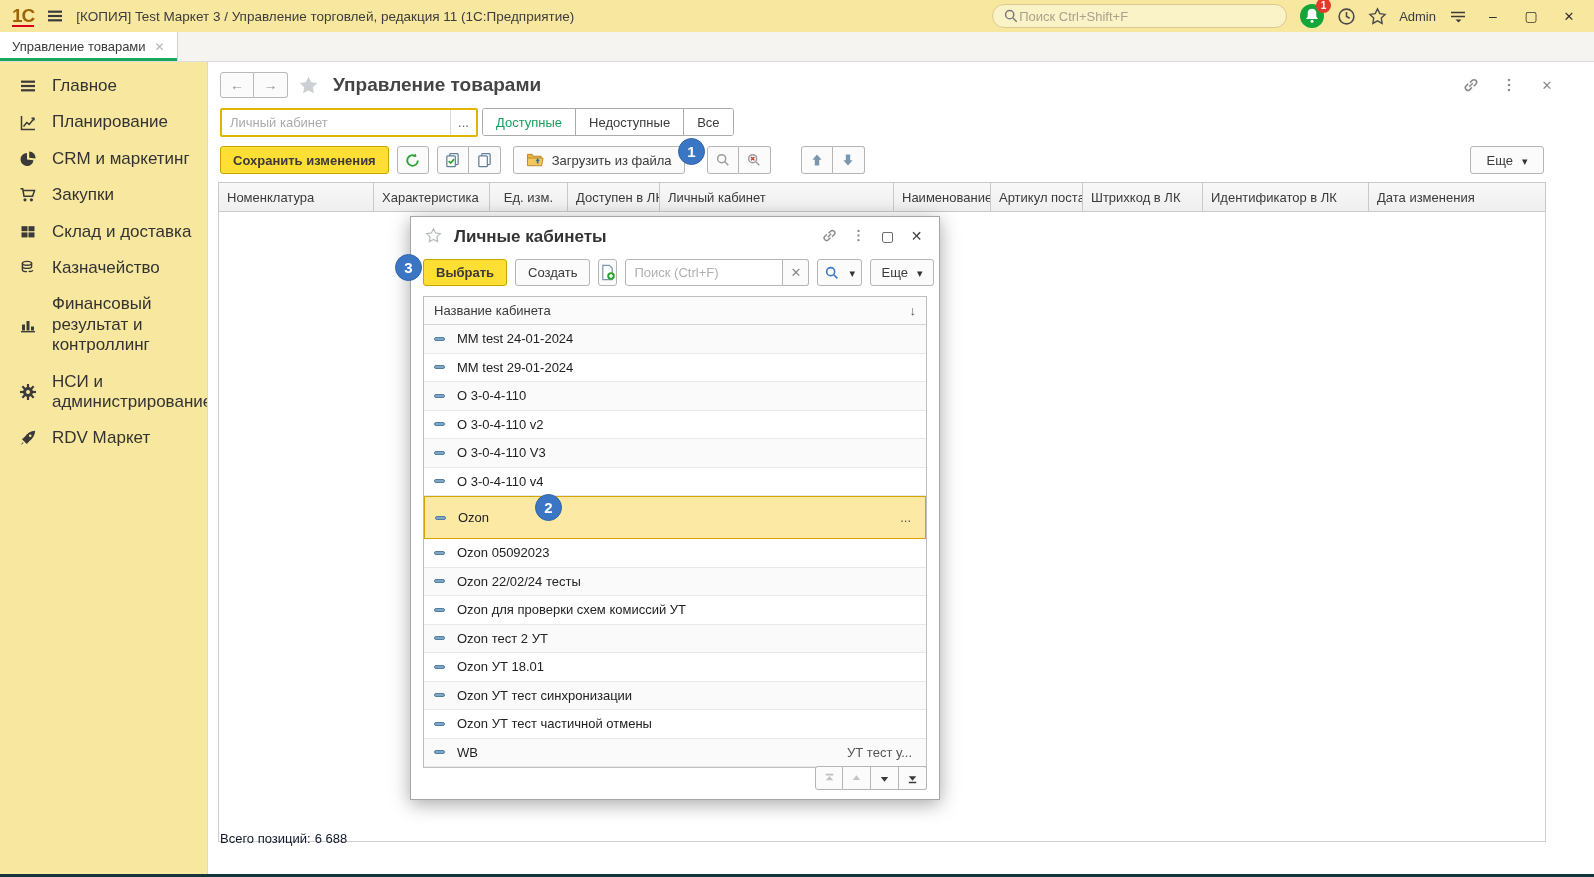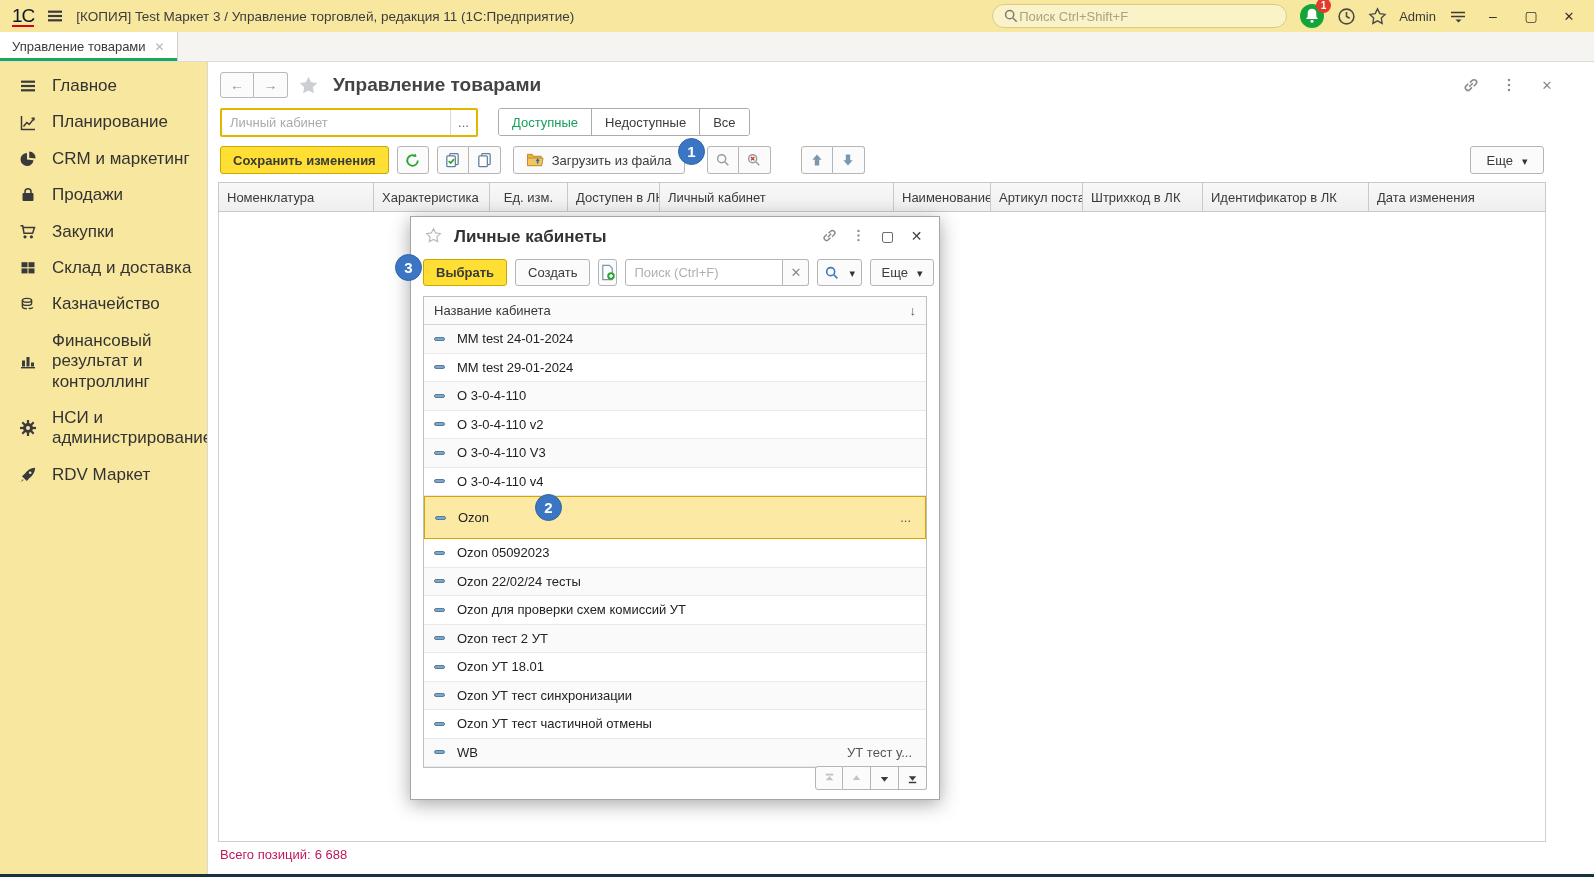--- a/index.html
+++ b/index.html
@@ -3,21 +3,21 @@
 <meta charset="utf-8">
 <style>
   *{box-sizing:border-box;margin:0;padding:0}
   html,body{width:1594px;height:877px}
   .app{position:relative;width:1594px;height:877px;overflow:hidden;background:#fff;
        font-family:"Liberation Sans","DejaVu Sans",sans-serif;font-size:13px;color:#3a3a3a}
 
   
   .topbar{position:absolute;top:0;left:0;right:0;height:32px;background:#F8E79F;
           display:flex;align-items:center;padding:0 12px;gap:12px}
-  .logo{color:#0f172a;font-weight:normal;font-size:19px;letter-spacing:-1px;border-bottom:2px solid #D8001C;line-height:1}
+  .logo{color:#a16207;font-weight:bold;font-size:19px;letter-spacing:-1px;border-bottom:2px solid #D8001C;line-height:1}
   .icing{display:inline-flex;align-items:center;justify-content:center;cursor:default}
   .win-title{font-size:13.5px;color:#3c3c3c;white-space:nowrap}
   .tb-search{margin-left:auto;display:flex;align-items:center;gap:0;width:295px;height:24px;
              background:#FBF3C8;border:1px solid #D9CA8C;border-radius:12px;padding:0 10px}
   .tb-search input{flex:1;border:none;outline:none;background:transparent;font:inherit;color:#555}
   .tb-search input::placeholder{color:#A9A18A}
   .bell{position:relative;width:26px;height:26px}
   .nbadge{position:absolute;top:-5px;right:-6px;min-width:15px;height:15px;border-radius:8px;background:#E23B2E;
           color:#fff;font-size:10px;font-weight:bold;display:flex;align-items:center;justify-content:center;padding:0 3px}
   .user{font-size:13px;color:#3c3c3c}
@@ -47,21 +47,21 @@
   .i-back::before{content:'←'} .i-fwd::before{content:'→'}
   .ptitle{font-size:19px;font-weight:bold;color:#444;margin-left:4px}
   .panel-icons{position:absolute;top:14px;right:38px;display:flex;gap:20px;align-items:center}
   .panel-icons .icing{width:18px;height:18px}
 
   .filterrow{display:flex;align-items:center;margin:8px 0 0 12px;height:30px}
   .f-input{display:flex;align-items:center;width:258px;height:29px;background:#fff;border:2px solid #E2B500;border-radius:2px}
   .f-input input{flex:1;border:none;outline:none;font:inherit;padding:0 8px;color:#555;min-width:0}
   .f-input input::placeholder{color:#ABABAB}
   .f-choose{width:26px;align-self:stretch;border-left:1px solid #D9D9D9;display:flex;align-items:center;justify-content:center;color:#666;cursor:pointer}
-  .segmented{display:flex;margin-left:20px;height:28px;border-radius:3px;overflow:hidden;border:1px solid #ABABAB}
+  .segmented{display:flex;margin-left:4px;height:28px;border-radius:3px;overflow:hidden;border:1px solid #ABABAB}
   .segmented .seg{padding:0 13px;display:flex;align-items:center;background:#fff;border-right:1px solid #ABABAB;cursor:pointer;color:#3a3a3a}
   .segmented .seg:last-child{border-right:none}
   .segmented .seg.on{color:#18A05C}
 
   .actionrow{display:flex;align-items:center;margin:9px 12px 0 12px;height:28px;gap:8px}
   .btn{height:28px;background:#FBFBFB;border:1px solid #B5B5B5;border-radius:3px;display:inline-flex;
        align-items:center;justify-content:center;padding:0 12px;font:inherit;color:#3a3a3a;cursor:pointer;gap:7px}
   .btn-yellow{background:#FFDF33;border-color:#C9A602;font-weight:bold;color:#3a3a3a}
   .ibtn{width:32px;padding:0}
   .bgroup{display:flex}
@@ -70,21 +70,21 @@
   .bgroup .btn:last-child{border-radius:0 3px 3px 0;border-left:none}
   .updown{margin-left:22px}
   .more-btn{margin-left:auto;margin-right:38px;width:74px}
   .caret::after{content:'▾';font-size:11px;color:#333;margin-left:2px}
 
   .thead{display:flex;margin:8px 12px 0 10px;width:1328px;height:30px;border:1px solid #C9C9C9;background:#F4F4F4}
   .th{flex:0 0 auto;border-right:1px solid #C9C9C9;display:flex;align-items:center;padding:0 8px;
       white-space:nowrap;overflow:hidden;color:#3a3a3a;cursor:pointer;background:linear-gradient(#F8F8F8,#EFEFEF)}
   .th:last-child{border-right:none;flex:1 1 auto}
   .tbody{margin-left:10px;width:1328px;height:630px;border:1px solid #CFCFCF;border-top:none;background:#fff}
-  .status{position:absolute;left:12px;bottom:12px;color:#be185d}
+  .status{position:absolute;left:12px;bottom:28px;color:#0f172a}
   .status b{font-weight:normal;margin-left:4px}
 
   
   .modal{position:absolute;left:410px;top:216px;width:530px;height:584px;background:#fff;
          border:1px solid #A6A6A6;box-shadow:0 4px 18px rgba(0,0,0,.35);z-index:30}
   .m-title{display:flex;align-items:flex-start;gap:12px;padding:10px 14px 4px 14px}
   .m-title h2{font-size:17px;font-weight:600;color:#333;flex:1}
   .m-title .icing{width:17px;height:17px;color:#555}
   .i-dlgmax::before{content:'▢';font-size:14px;color:#444}
   .i-dlgclose::before{content:'✕';font-size:14px;color:#444}
@@ -212,29 +212,20 @@
         <span class="sic">
           <svg viewBox="0 0 18 18">
             <path fill="#3a3a3a" d="M8 3a6.5 6.5 0 1 0 6.5 7.2L8 9.5z"></path>
             <path fill="#3a3a3a" d="M10.2 1.5a6.5 6.5 0 0 1 6.3 6.9l-6.3-.7z"></path>
           </svg>
         </span>
         <span class="lbl">CRM и маркетинг</span>
       </div>
       <div class="side-item">
         <span class="sic">
-          <svg viewBox="0 0 18 18">
-            <path fill="none" stroke="#3a3a3a" stroke-width="1.5" d="M6 7V5.8a3 3 0 0 1 6 0V7"></path>
-            <rect x="3.5" y="7" width="11" height="8" rx="1" fill="#3a3a3a"></rect>
-          </svg>
-        </span>
-        <span class="lbl">Продажи</span>
-      </div>
-      <div class="side-item">
-        <span class="sic">
           <svg viewBox="0 0 18 18" fill="#3a3a3a">
             <path d="M1.5 2.8h2.2l1.3 7.4h8.6l1.9-5.7H4.4" fill="none" stroke="#3a3a3a" stroke-width="1.5"></path>
             <circle cx="6" cy="13.8" r="1.6"></circle>
             <circle cx="12.4" cy="13.8" r="1.6"></circle>
           </svg>
         </span>
         <span class="lbl">Закупки</span>
       </div>
       <div class="side-item">
         <span class="sic">

